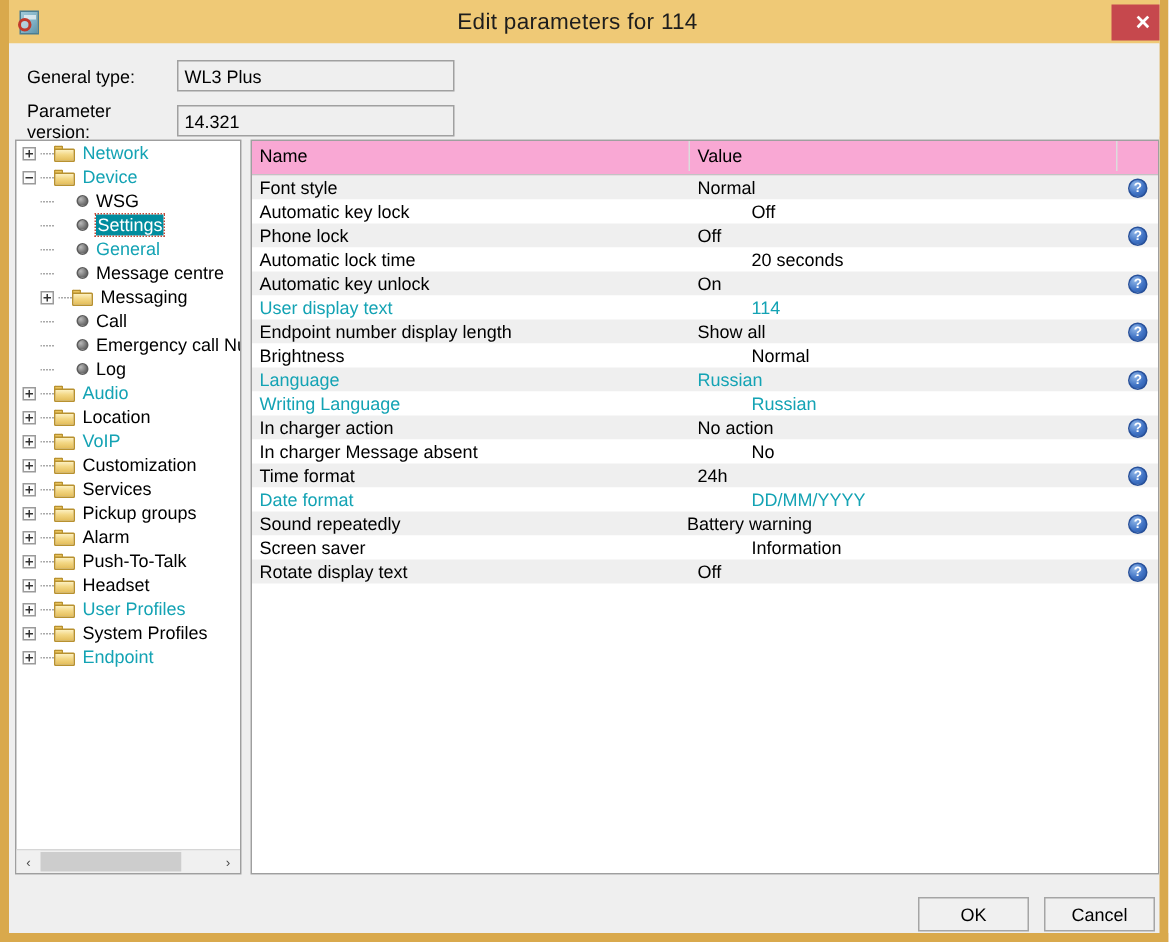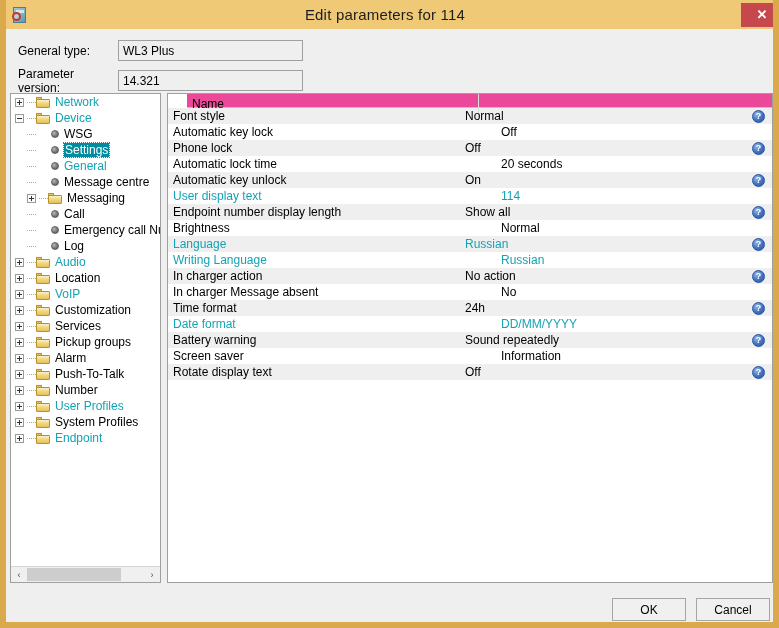--- a/index.html
+++ b/index.html
@@ -197,24 +197,23 @@
   
   #table-panel {
     position: absolute; left: 161px; top: 93px;
     width: 606px; height: 490px;
     background: #ffffff;
     border: 1px solid #9f9f9f;
     overflow: hidden;
   }
   #table-head {
     display: flex;
-    height: 14px;
-    background: #ec4899;
+    height: 23px;
+    background: #f9a8d4;
     border-bottom: 1px solid #c3c3c3;
-    margin-left: 19px;
   }
   .hcell {
     height: 20px;
     display: flex; align-items: center;
     padding-left: 5px;
     font-size: 12px; color: #000;
     border-right: 1px solid #dcdcdc;
     cursor: pointer;
   }
   .col-name { width: 292px; flex: 0 0 auto; }
@@ -437,21 +436,21 @@
           </span>
           <span class="tlabel">Push-To-Talk</span>
         </div>
         <div class="tnode">
           <span class="expander plus"></span>
           <span class="dots"></span>
           <span class="folder">
             <span class="tab"></span>
             <span class="body"></span>
           </span>
-          <span class="tlabel">Number</span>
+          <span class="tlabel">Headset</span>
         </div>
         <div class="tnode">
           <span class="expander plus"></span>
           <span class="dots"></span>
           <span class="folder">
             <span class="tab"></span>
             <span class="body"></span>
           </span>
           <span class="tlabel modified">User Profiles</span>
         </div>
@@ -478,20 +477,21 @@
       <div class="sbtn">‹</div>
       <div id="tree-thumb"></div>
       <div id="tree-track"></div>
       <div class="sbtn">›</div>
     </div>
   </div>
 
   <div id="table-panel">
     <div id="table-head">
       <div class="hcell col-name">Name</div>
+      <div class="hcell col-value">Value</div>
       <div class="hcell col-help"></div>
     </div>
     <div id="table-body">
         <div class="trow alt">
           <div class="cell name">Font style</div>
           <div class="cell value">Normal</div>
           <div class="cell help">
             <span class="help-icon">?</span>
           </div>
         </div>
@@ -580,22 +580,22 @@
           </div>
         </div>
         <div class="trow white modified">
           <div class="cell name">Date format</div>
           <div class="cell value">DD/MM/YYYY</div>
           <div class="cell help">
             <span class="help-icon">?</span>
           </div>
         </div>
         <div class="trow alt">
+          <div class="cell value">Sound repeatedly</div>
           <div class="cell name">Battery warning</div>
-          <div class="cell value">Sound repeatedly</div>
           <div class="cell help">
             <span class="help-icon">?</span>
           </div>
         </div>
         <div class="trow white">
           <div class="cell name">Screen saver</div>
           <div class="cell value">Information</div>
           <div class="cell help">
             <span class="help-icon">?</span>
           </div>

